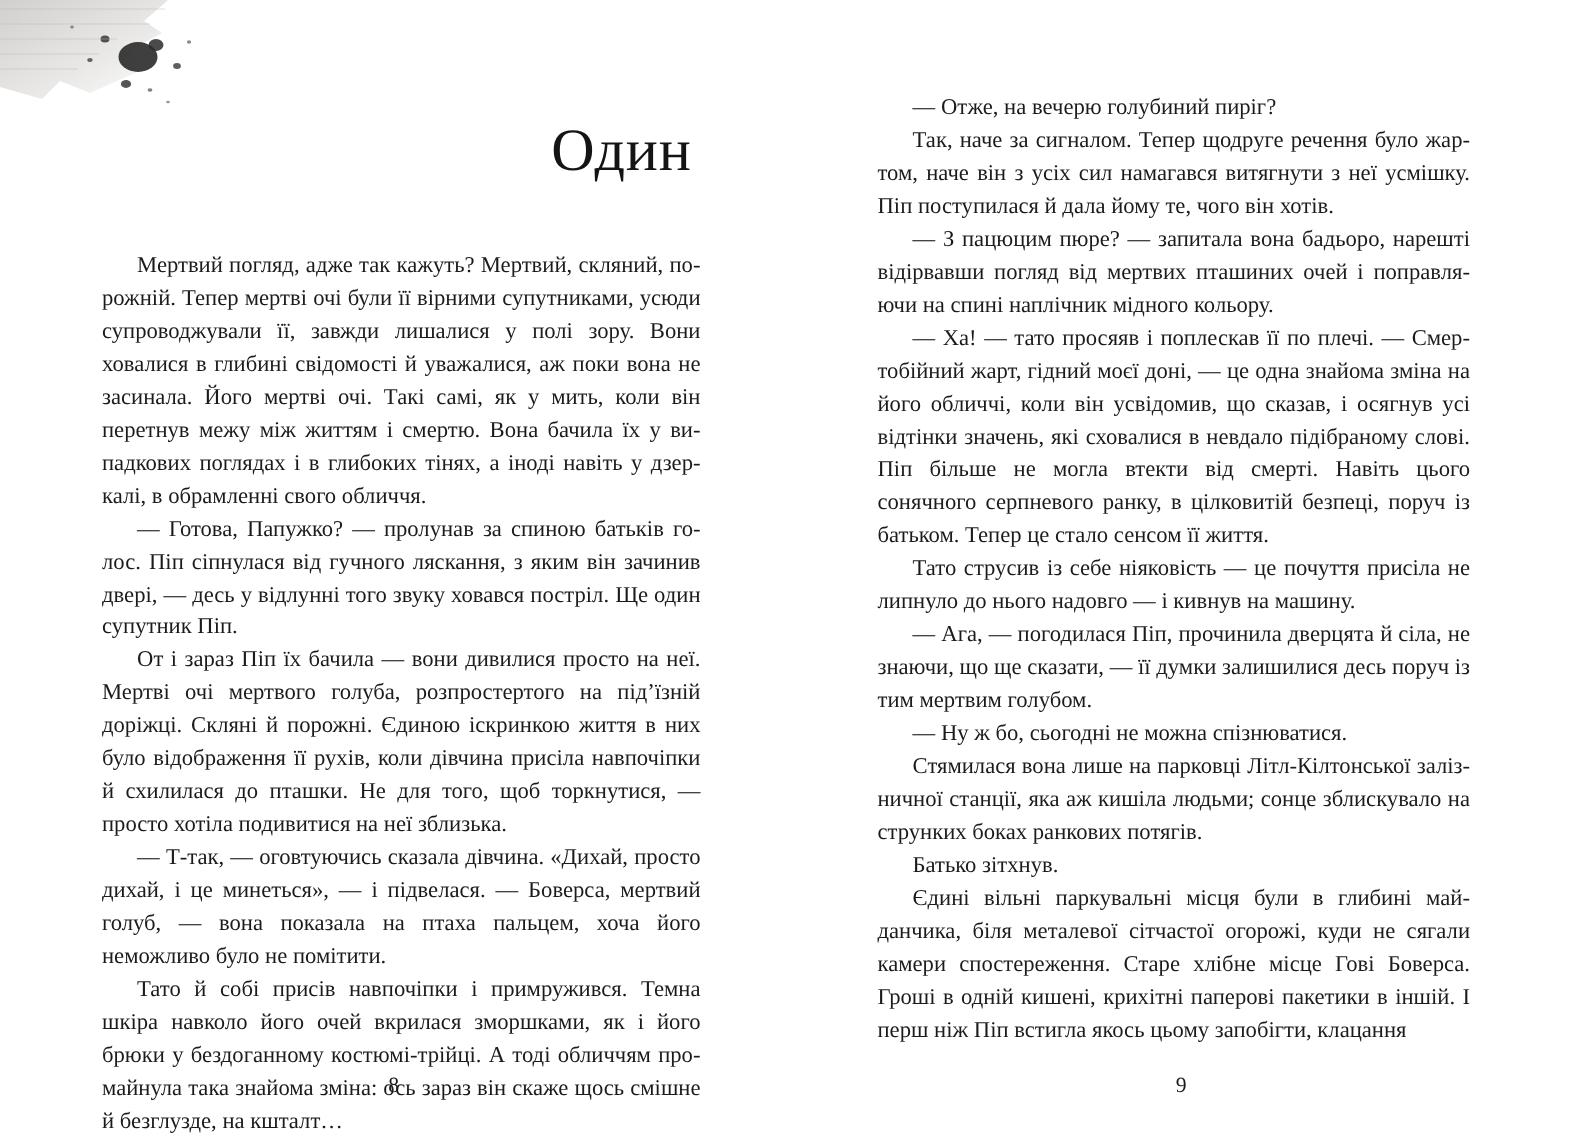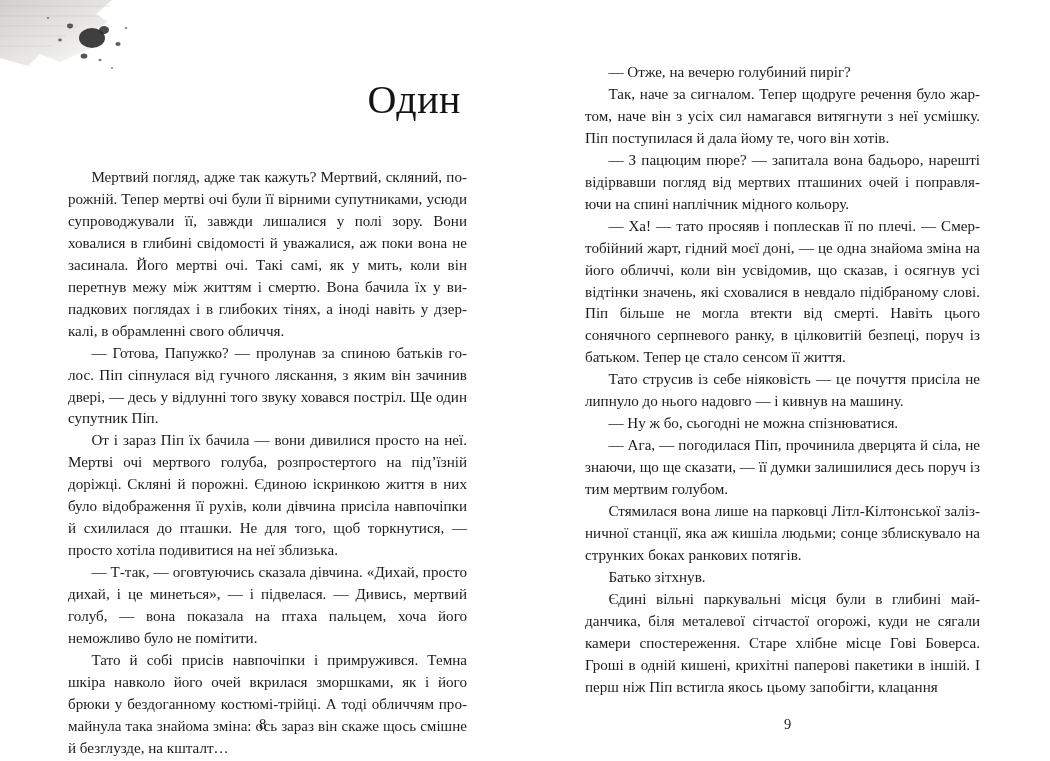--- a/index.html
+++ b/index.html
@@ -125,37 +125,37 @@
       <line x1="0" y1="46" x2="52" y2="46"></line>
     </g>
   </svg>
 
   <div class="page page-left">
     <h1 class="chapter-title">Один</h1>
     <div class="body-text col-left">
       <p>Мертвий погляд, адже так кажуть? Мертвий, скляний, по­рожній. Тепер мертві очі були її вірними супутниками, усю­ди супроводжували її, завжди лишалися у полі зору. Вони ховалися в глибині свідомості й уважалися, аж поки вона не засинала. Його мертві очі. Такі самі, як у мить, коли він перетнув межу між життям і смертю. Вона бачила їх у ви­падкових поглядах і в глибоких тінях, а іноді навіть у дзер­калі, в обрамленні свого обличчя.</p>
       <p>— Готова, Папужко? — пролунав за спиною батьків го­лос. Піп сіпнулася від гучного ляскання, з яким він за­чинив двері, — десь у відлунні того звуку ховався постріл. Ще один супутник Піп.</p>
       <p>От і зараз Піп їх бачила — вони дивилися просто на неї. Мертві очі мертвого голуба, розпростертого на під’їзній доріжці. Скляні й порожні. Єдиною іскринкою життя в них було відображення її рухів, коли дівчина присіла навпочіпки й схилилася до пташки. Не для того, щоб торкнутися, — просто хотіла подивитися на неї зблизька.</p>
-      <p>— Т-так, — оговтуючись сказала дівчина. «Дихай, про­сто дихай, і це минеться», — і підвелася. — Дивись, мерт­вий голуб, — вона показала на птаха пальцем, хоча його неможливо було не помітити.</p>
+      <p>— Т-так, — оговтуючись сказала дівчина. «Дихай, про­сто дихай, і це минеться», — і підвелася. — Боверса, мерт­вий голуб, — вона показала на птаха пальцем, хоча його неможливо було не помітити.</p>
       <p>Тато й собі присів навпочіпки і примружився. Темна шкіра навколо його очей вкрилася зморшками, як і його брюки у бездоганному костюмі-трійці. А тоді обличчям про­майнула така знайома зміна: ось зараз він скаже щось сміш­не й безглузде, на кшталт…</p>
     </div>
     <div class="folio folio-left">8</div>
   </div>
 
   <div class="gutter"></div>
 
   <div class="page page-right">
     <div class="body-text col-right">
       <p>— Отже, на вечерю голубиний пиріг?</p>
       <p>Так, наче за сигналом. Тепер щодруге речення було жар­том, наче він з усіх сил намагався витягнути з неї усмішку. Піп поступилася й дала йому те, чого він хотів.</p>
       <p>— З пацюцим пюре? — запитала вона бадьоро, нарешті відірвавши погляд від мертвих пташиних очей і поправля­ючи на спині наплічник мідного кольору.</p>
       <p>— Ха! — тато просяяв і поплескав її по плечі. — Смер­тобійний жарт, гідний моєї доні, — це одна знайома зміна на його обличчі, коли він усвідомив, що сказав, і осягнув усі відтінки значень, які сховалися в невдало підібраному слові. Піп більше не могла втекти від смерті. Навіть цього сонячного серпневого ранку, в цілковитій безпеці, поруч із батьком. Тепер це стало сенсом її життя.</p>
       <p>Тато струсив із себе ніяковість — це почуття присіла не липнуло до нього надовго — і кивнув на машину.</p>
+      <p>— Ага, — погодилася Піп, прочинила дверцята й сіла, не знаючи, що ще сказати, — її думки залишилися десь поруч із тим мертвим голубом.</p>
       <p>— Ну ж бо, сьогодні не можна спізнюватися.</p>
-      <p>— Ага, — погодилася Піп, прочинила дверцята й сіла, не знаючи, що ще сказати, — її думки залишилися десь поруч із тим мертвим голубом.</p>
       <p>Стямилася вона лише на парковці Літл-Кілтонської заліз­ничної станції, яка аж кишіла людьми; сонце зблискувало на струнких боках ранкових потягів.</p>
       <p>Батько зітхнув.</p>
       <p>Єдині вільні паркувальні місця були в глибині май­данчика, біля металевої сітчастої огорожі, куди не сягали камери спостереження. Старе хлібне місце Гові Боверса. Гроші в одній кишені, крихітні паперові пакетики в іншій. І перш ніж Піп встигла якось цьому запобігти, клацання</p>
     </div>
     <div class="folio folio-right">9</div>
   </div>
 
 </div>
 
 </body></html>

